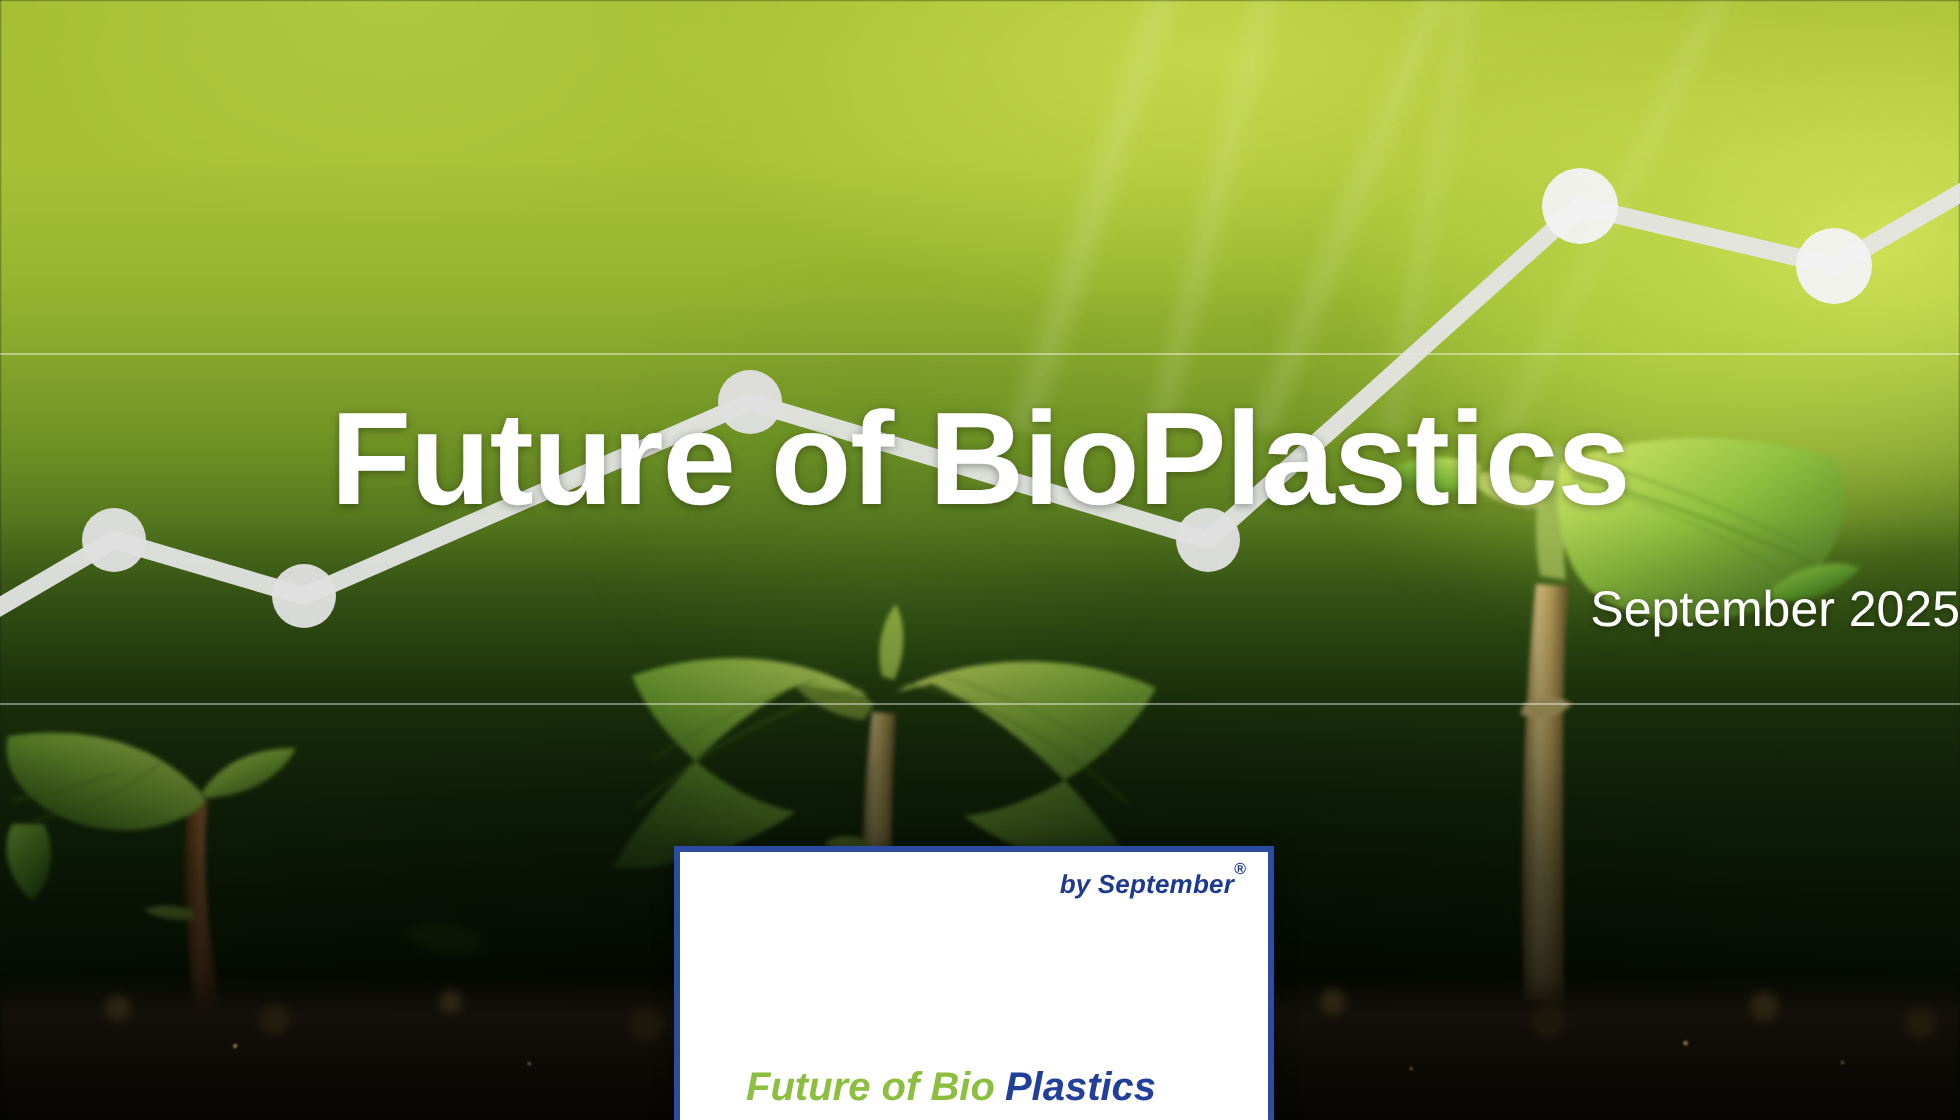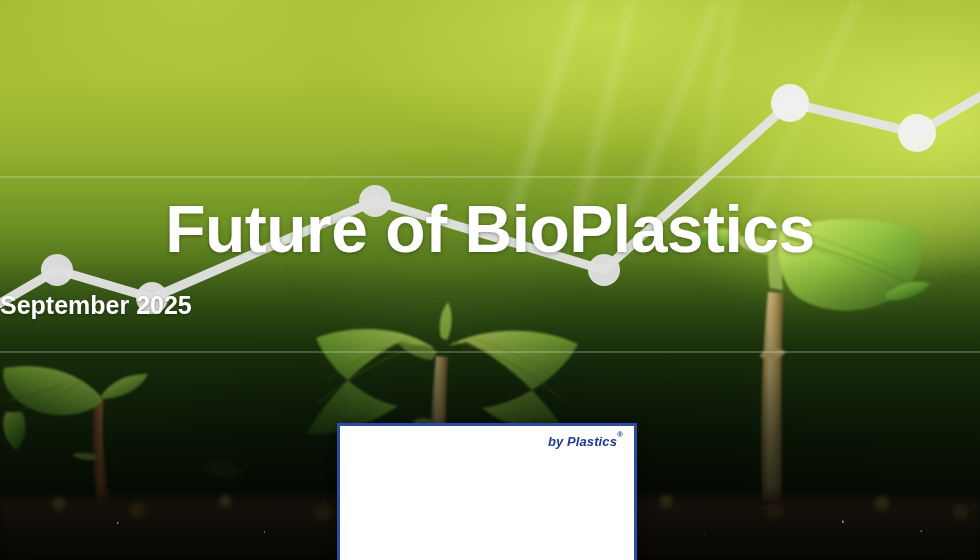--- a/index.html
+++ b/index.html
@@ -102,24 +102,24 @@
   .title{
     position:absolute;left:0;right:0;top:196px;
     text-align:center;
     font-size:66px;line-height:1;
     font-weight:700;
     color:#ffffff;
     letter-spacing:-.5px;
     text-shadow:0 1px 4px rgba(0,0,0,.35);
   }
   .subtitle{
-    position:absolute;left:0;right:12px;top:293px;
-    text-align:left;
+    position:absolute;left:0;right:0;top:293px;
+    text-align:right;
     font-size:25px;line-height:1;
-    font-weight:700;
+    font-weight:400;
     color:#ffffff;
     text-shadow:0 1px 3px rgba(0,0,0,.40);
   }
 
   
   .logo-box{
     position:absolute;left:337px;top:423px;
     width:300px;height:144px;
     background:#ffffff;
     border:3px solid #2b4ca0;
@@ -260,19 +260,22 @@
         <circle cx="917" cy="133" r="19" fill="#f2f2f2"></circle>
       </g>
     </svg>
   </div>
 
   <div class="title">Future of BioPlastics</div>
   <div class="subtitle">September 2025</div>
 
   <div class="logo-box">
 
-    <div class="logo-byline"><span>by Plastics</span><sup>®</sup></div>
-
-
+    <div class="logo-byline"><span>by September</span><sup>®</sup></div>
+
+
+    <div class="logo-tagline">
+      <span class="tag-green">Future of Bio</span><span class="tag-navy">Plastics</span>
+    </div>
 
   </div>
 
 </div>
 
 </body></html>

